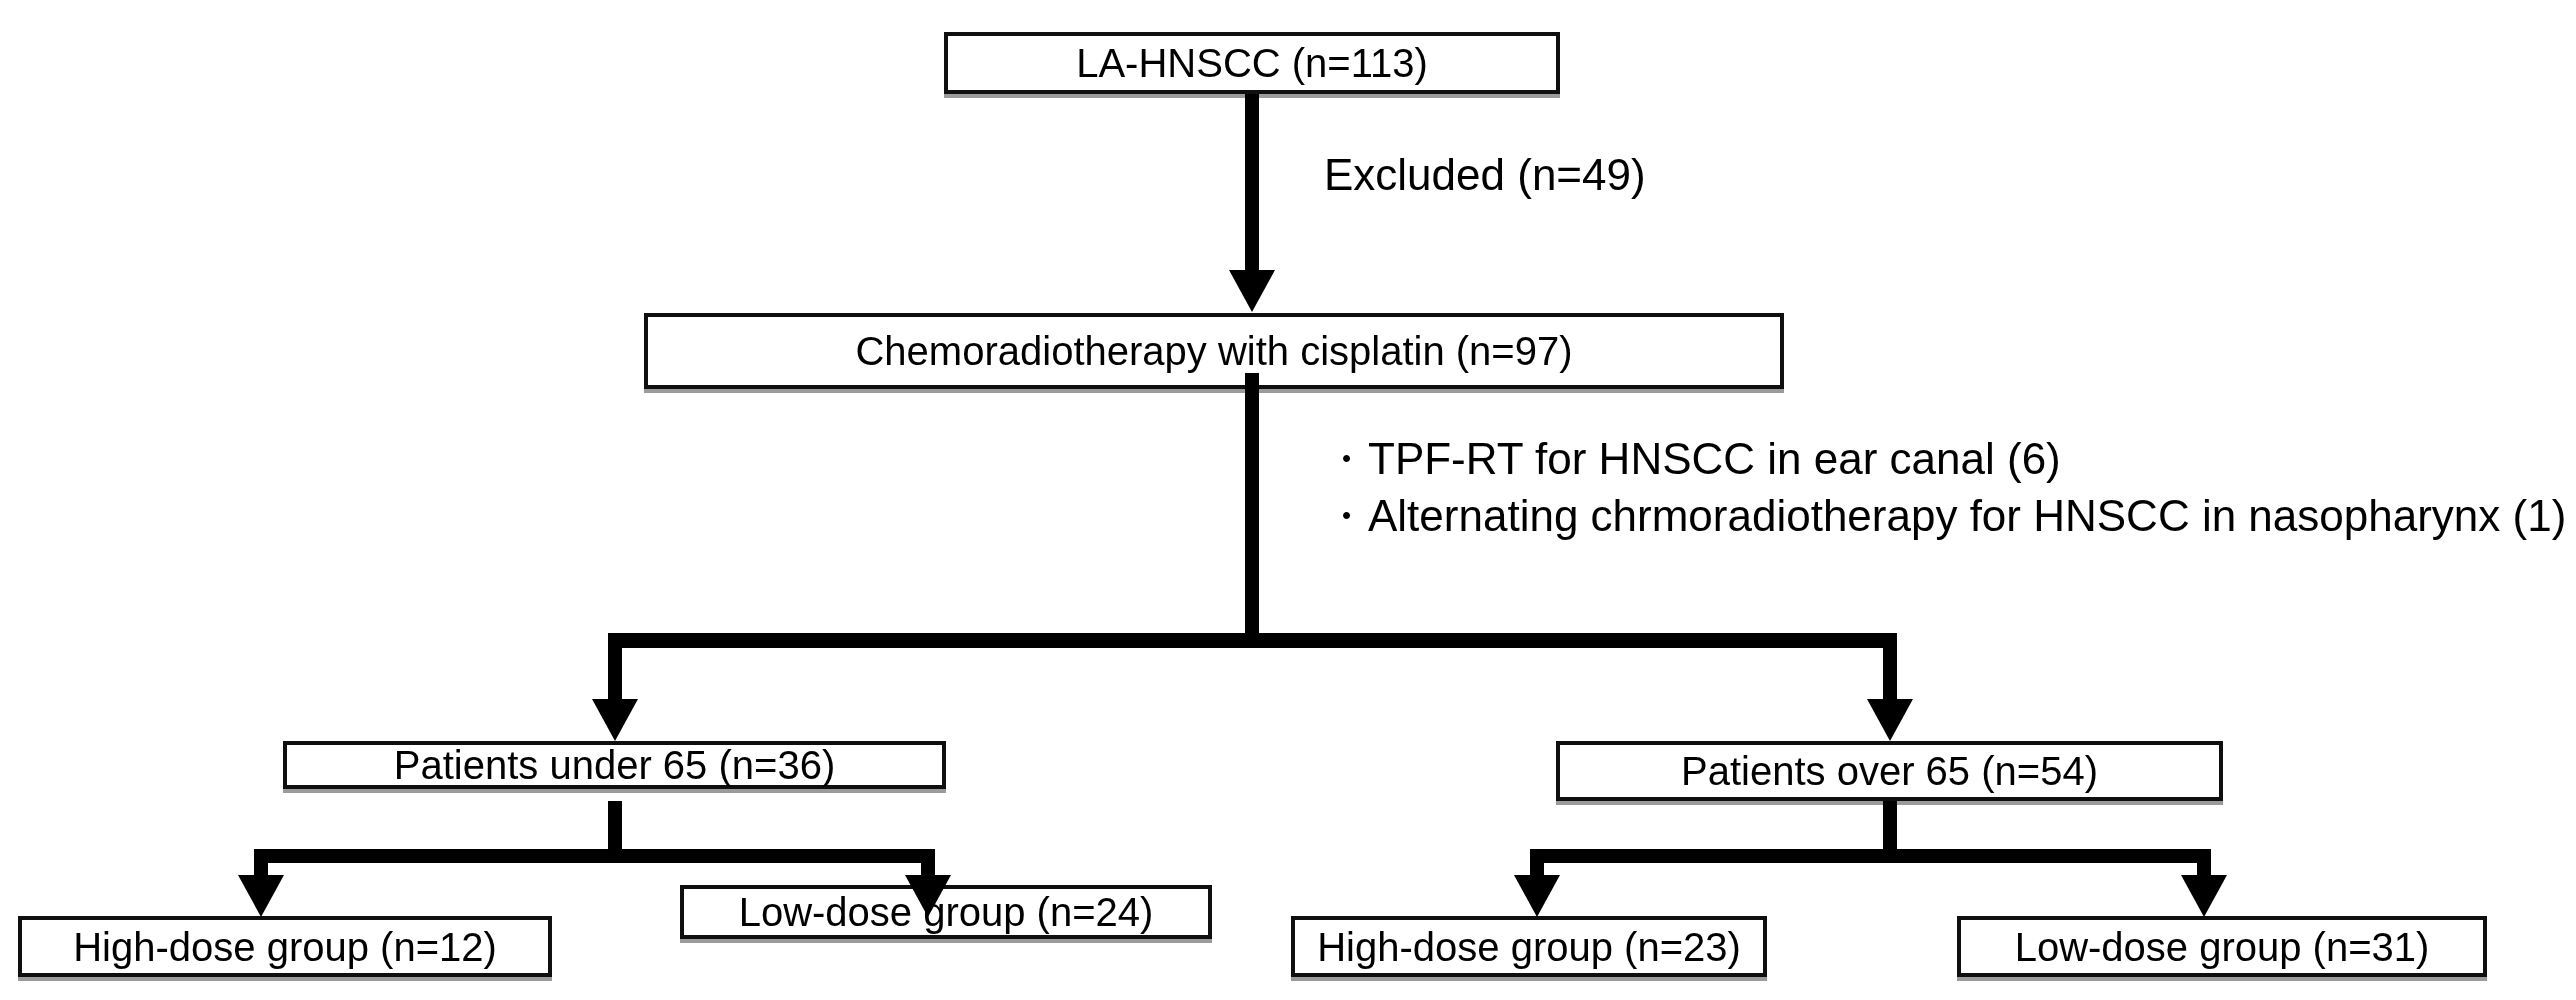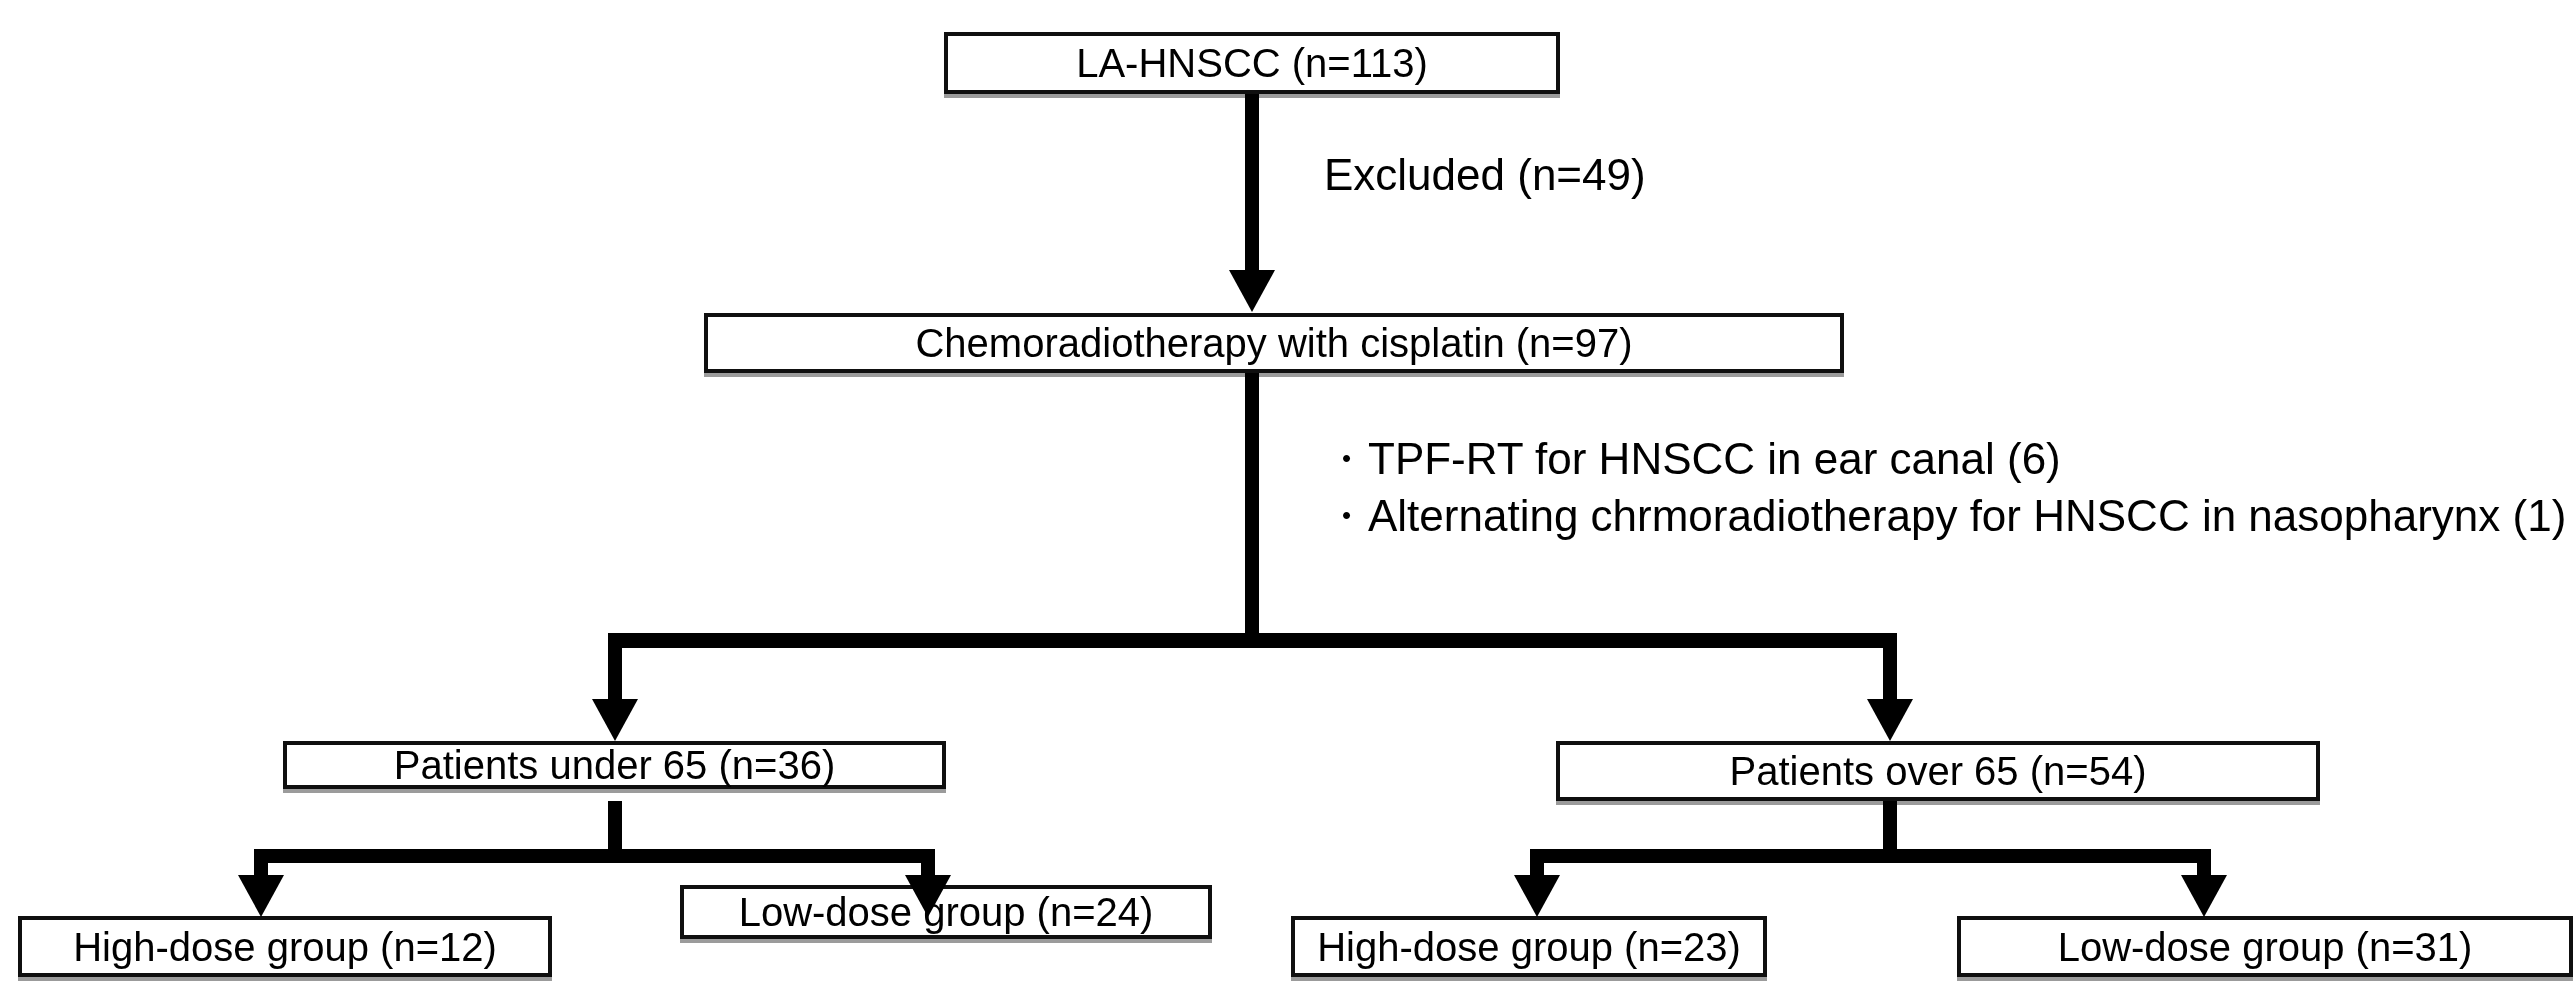--- a/index.html
+++ b/index.html
@@ -27,33 +27,33 @@
   .excl{position:absolute;font-size:44px;line-height:57px;white-space:nowrap;}
   .excl-line{height:57px;margin-left:28px;}
 </style>
 </head>
 <body>
 
 <div id="canvas">
 
   <div class="box" style="left:944px;top:32px;width:616px;height:62px">LA-HNSCC (n=113)</div>
 
-  <div class="box" style="left:704px;top:313px;width:1140px;height:60px">Chemoradiotherapy with cisplatin (n=97)</div>
+  <div class="box" style="left:644px;top:313px;width:1140px;height:76px">Chemoradiotherapy with cisplatin (n=97)</div>
 
   <div class="box" style="left:283px;top:741px;width:663px;height:48px">Patients under 65 (n=36)</div>
 
-  <div class="box" style="left:1556px;top:741px;width:764px;height:60px">Patients over 65 (n=54)</div>
+  <div class="box" style="left:1556px;top:741px;width:667px;height:60px">Patients over 65 (n=54)</div>
 
   <div class="box" style="left:18px;top:916px;width:534px;height:61px">High-dose group (n=12)</div>
 
   <div class="box" style="left:680px;top:885px;width:532px;height:54px">Low-dose group (n=24)</div>
 
   <div class="box" style="left:1291px;top:916px;width:476px;height:61px">High-dose group (n=23)</div>
 
-  <div class="box" style="left:1957px;top:916px;width:616px;height:61px">Low-dose group (n=31)</div>
+  <div class="box" style="left:1957px;top:916px;width:530px;height:61px">Low-dose group (n=31)</div>
 
   <div class="excl" style="left:1296px;top:146px">
     <div class="excl-line">Excluded (n=49)</div>
   </div>
 
   <div class="excl" style="left:1296px;top:430px">
     <div class="excl-line">・TPF-RT for HNSCC in ear canal (6)</div>
     <div class="excl-line">・Alternating chrmoradiotherapy for HNSCC in nasopharynx (1)</div>
   </div>
 

